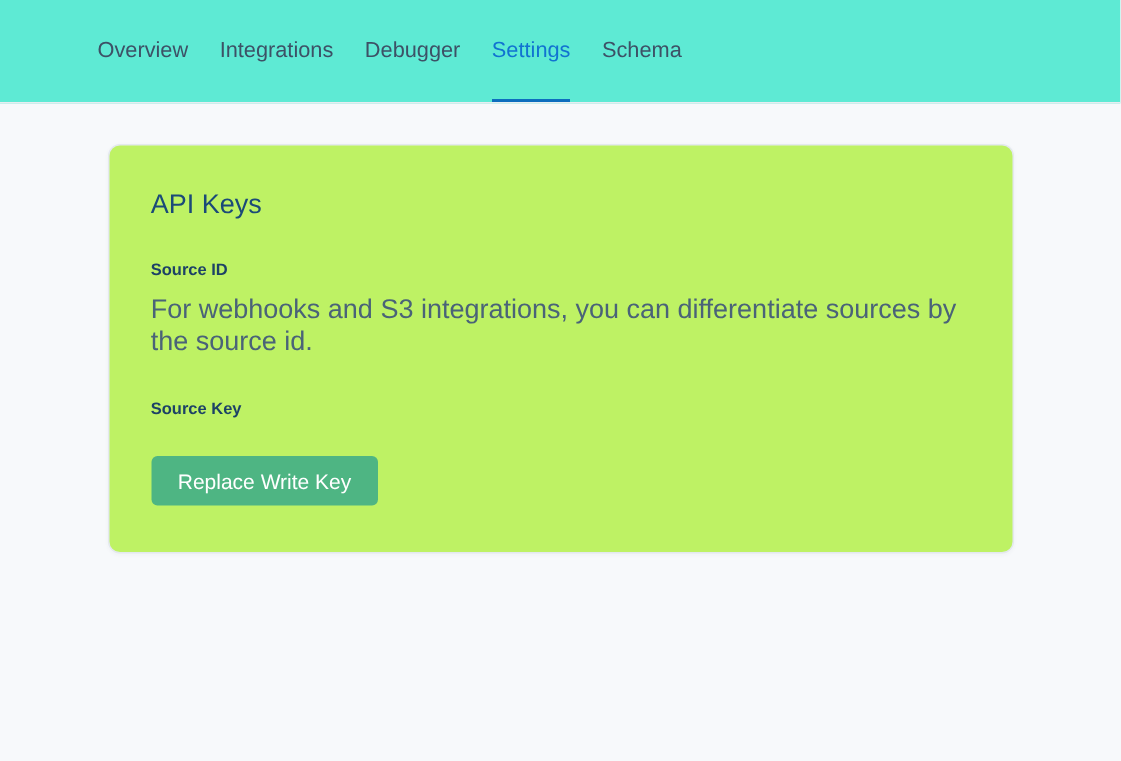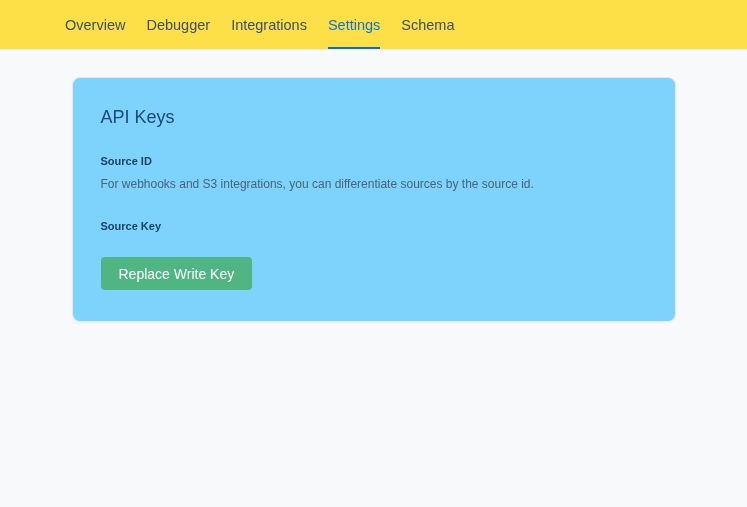--- a/index.html
+++ b/index.html
@@ -6,22 +6,22 @@
   html, body {
     width: 747px; height: 507px;
     overflow: hidden;
     font-family: "Liberation Sans", sans-serif;
     background: #f7f9fb;
   }
 
   
   .nav {
     width: 100%;
-    height: 50px;
-    background: #fde047;
+    height: 69px;
+    background: #5eead4;
     border-bottom: 1px solid #e9edf1;
     display: flex;
     align-items: stretch;
     padding-left: 65px;
   }
   .tabs {
     display: flex;
     align-items: stretch;
     gap: 21px;
   }
@@ -37,40 +37,40 @@
   }
   .tab.active {
     color: #1173d1;
     border-bottom-color: #0d6ebe;
   }
 
   
   .card {
     width: 604px;
     margin: 27px auto 0;
-    background: #7dd3fc;
+    background: #bef264;
     border: 1px solid #e4e9ee;
     border-radius: 8px;
     box-shadow: 0 1px 3px rgba(40,60,80,0.04);
     padding: 29px 28px 31px;
   }
   .card-title {
     font-size: 18px;
     font-weight: 500;
     color: #1b4a78;
     margin-bottom: 27px;
   }
   .field-label {
     font-size: 11px;
     font-weight: 700;
     color: #1d4266;
     margin-bottom: 10px;
   }
   .field-desc {
-    font-size: 12px;
+    font-size: 18px;
     color: #4a6378;
     margin-bottom: 18px;
   }
   .text-input {
     display: block;
     width: 100%;
     height: 36px;
     border: 1px solid #d6dde4;
     border-radius: 4px;
     background: #ffffff;
@@ -96,22 +96,22 @@
     cursor: pointer;
     text-align: right;
   }
 </style>
 </head>
 <body>
 
 <header class="nav">
   <nav class="tabs">
     <a class="tab">Overview</a>
+    <a class="tab">Integrations</a>
     <a class="tab">Debugger</a>
-    <a class="tab">Integrations</a>
     <a class="tab active">Settings</a>
     <a class="tab">Schema</a>
   </nav>
 </header>
 
 <main>
   <section class="card">
     <h1 class="card-title">API Keys</h1>
 
     <div class="field">

